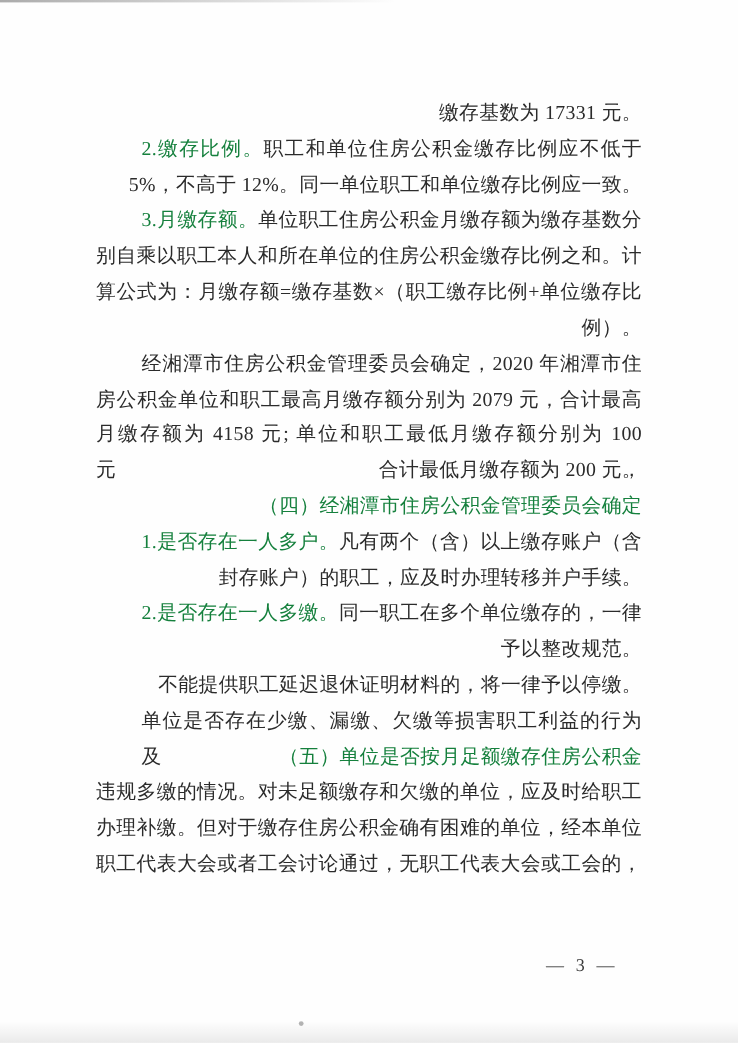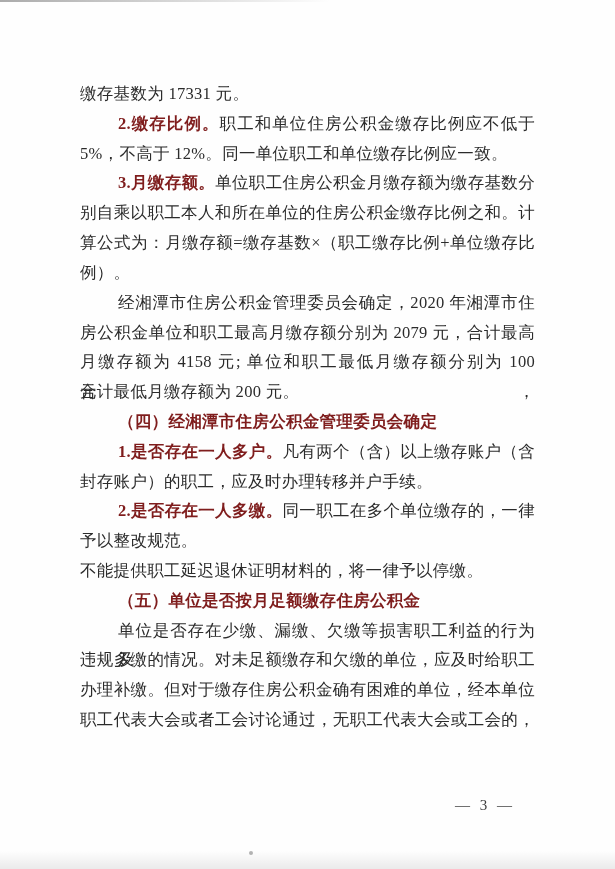--- a/index.html
+++ b/index.html
@@ -37,29 +37,29 @@
     position: absolute;
     top: 79px;
     left: 80px;
     width: 455px;
   }
   .line {
     height: 29.82px;
     line-height: 29.82px;
     font-size: 16.5px;
     color: #2b2b2b;
-    text-align: left;
+    text-align: right;
     letter-spacing: 0.3px;
   }
   .line.indent { padding-left: 38px; }
   .line.full {
     text-align: justify;
     text-align-last: justify;
   }
-  .line .b { font-weight: bold; color: #7f1d1d; }
+  .line .b { font-weight: normal; color: #15803d; }
   .line.heading { font-weight: bold; color: #222222; }
   .page-number {
     position: absolute;
     top: 797px;
     left: 455px;
     font-size: 15px;
     color: #3c3c3c;
     letter-spacing: 3px;
     white-space: nowrap;
   }
@@ -87,21 +87,21 @@
       <div class="line indent full"><span class="r">经湘潭市住房公积金管理委员会确定，2020 年湘潭市住</span></div>
       <div class="line full"><span class="r">房公积金单位和职工最高月缴存额分别为 2079 元，合计最高</span></div>
       <div class="line full"><span class="r">月缴存额为 4158 元; 单位和职工最低月缴存额分别为 100 元，</span></div>
       <div class="line"><span class="r">合计最低月缴存额为 200 元。</span></div>
       <div class="line indent heading"><span class="b">（四）经湘潭市住房公积金管理委员会确定</span></div>
       <div class="line indent full"><span class="b">1.是否存在一人多户。</span><span class="r">凡有两个（含）以上缴存账户（含</span></div>
       <div class="line"><span class="r">封存账户）的职工，应及时办理转移并户手续。</span></div>
       <div class="line indent full"><span class="b">2.是否存在一人多缴。</span><span class="r">同一职工在多个单位缴存的，一律</span></div>
       <div class="line"><span class="r">予以整改规范。</span></div>
       <div class="line"><span class="r">不能提供职工延迟退休证明材料的，将一律予以停缴。</span></div>
+      <div class="line indent full"><span class="r">单位是否存在少缴、漏缴、欠缴等损害职工利益的行为及</span></div>
       <div class="line indent heading"><span class="b">（五）单位是否按月足额缴存住房公积金</span></div>
-      <div class="line indent full"><span class="r">单位是否存在少缴、漏缴、欠缴等损害职工利益的行为及</span></div>
       <div class="line full"><span class="r">违规多缴的情况。对未足额缴存和欠缴的单位，应及时给职工</span></div>
       <div class="line full"><span class="r">办理补缴。但对于缴存住房公积金确有困难的单位，经本单位</span></div>
       <div class="line full"><span class="r">职工代表大会或者工会讨论通过，无职工代表大会或工会的，</span></div>
     </div>
   <div class="page-number">— 3 —</div>
   <div class="speck"></div>
 </div>
 
 </body></html>

